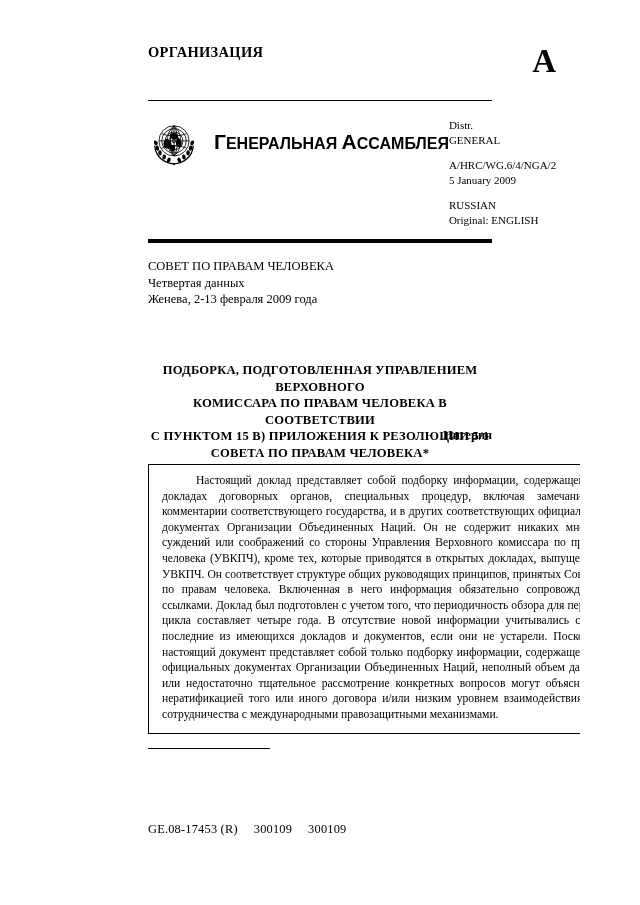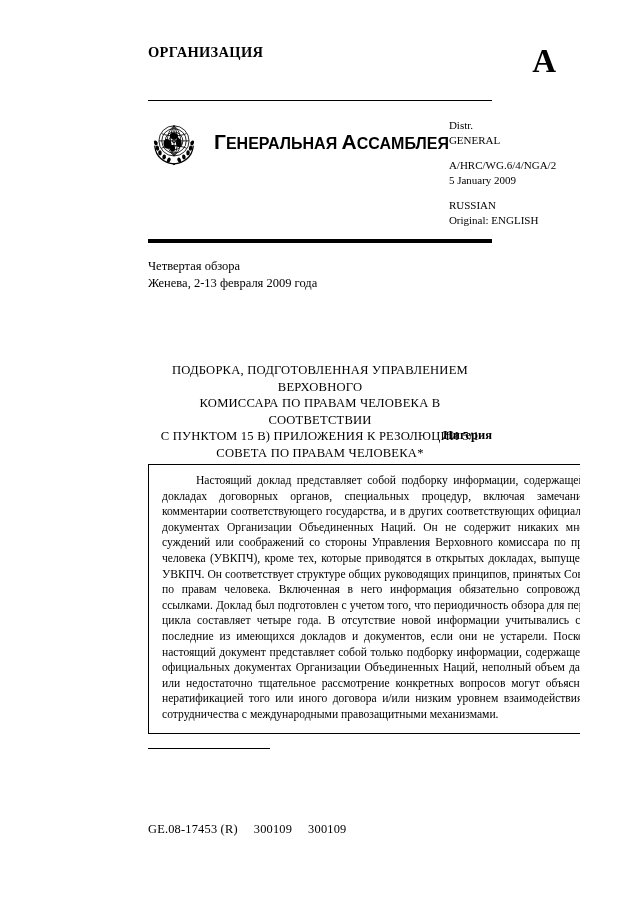--- a/index.html
+++ b/index.html
@@ -111,21 +111,21 @@
   }
   .council .caps { }
 
   
   .report-title {
     position: absolute;
     left: 88px;
     right: 88px;
     top: 362px;
     text-align: center;
-    font-weight: normal;
+    font-weight: bold;
     font-size: 12.6px;
     line-height: 16.5px;
     letter-spacing: 0.2px;
   }
   .country {
     position: absolute;
     left: 88px;
     right: 88px;
     top: 428px;
     text-align: right;
@@ -249,21 +249,22 @@
       <div>5 January 2009</div>
       <div class="gap"></div>
       <div>RUSSIAN</div>
       <div>Original:  ENGLISH</div>
     </div>
   </div>
 
   <div class="rule-thick"></div>
 
   <div class="council">
-    <div>Четвертая обзора</div>
+    <div class="caps">СОВЕТ ПО ПРАВАМ ЧЕЛОВЕКА</div>
+    <div>Четвертая данных</div>
     <div>Женева, 2-13 февраля 2009 года</div>
   </div>
 
   <div class="report-title">
     <div>ПОДБОРКА, ПОДГОТОВЛЕННАЯ УПРАВЛЕНИЕМ ВЕРХОВНОГО</div>
     <div>КОМИССАРА ПО ПРАВАМ ЧЕЛОВЕКА В СООТВЕТСТВИИ</div>
     <div>С ПУНКТОМ 15 B) ПРИЛОЖЕНИЯ К РЕЗОЛЮЦИИ 5/1</div>
     <div>СОВЕТА ПО ПРАВАМ ЧЕЛОВЕКА*</div>
   </div>
 

